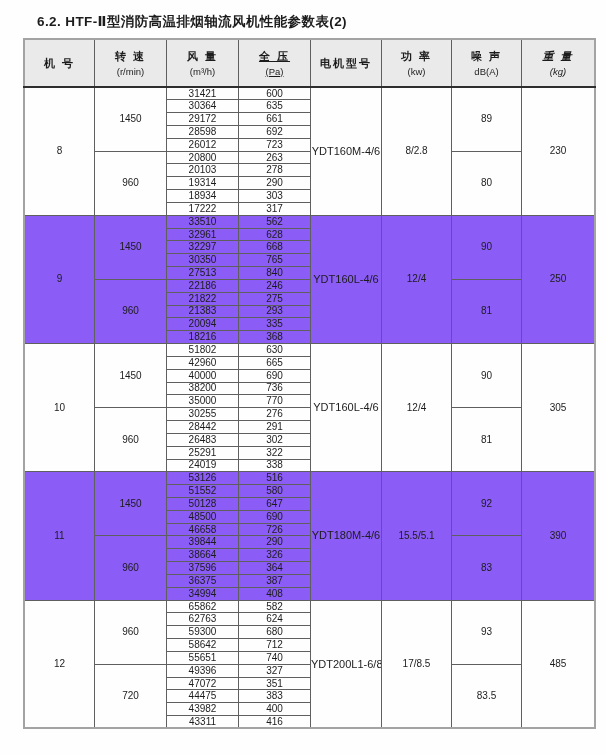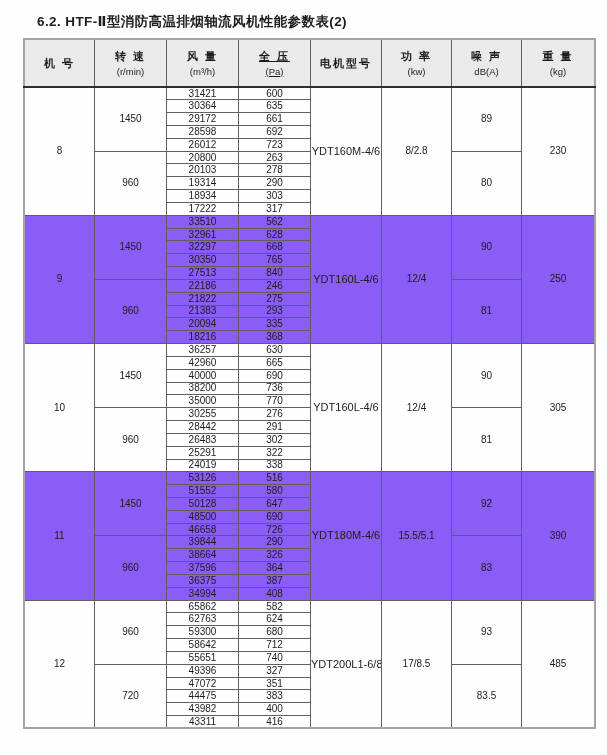--- a/index.html
+++ b/index.html
@@ -34,21 +34,21 @@
   tbody td.motor{font-size:11px;}
   tr.shaded td{background:#8b5cf6;}
   
   th:nth-child(1){width:69px;}
   th:nth-child(2){width:71px;}
   th:nth-child(3){width:71px;}
   th:nth-child(4){width:71px;text-decoration:underline;}
   th:nth-child(5){width:70px;}
   th:nth-child(6){width:69px;}
   th:nth-child(7){width:69px;}
-  th:nth-child(8){width:72px;}
+  th:nth-child(8){width:72px;font-style:italic;}
 </style>
 </head>
 <body>
 
 <div class="page">
   <h1 class="title">6.2. HTF-Ⅱ型消防高温排烟轴流风机性能参数表(2)</h1>
   <table class="spec">
     <thead>
       <tr id="header-row">
           <th>
@@ -176,21 +176,21 @@
           <td>20094</td>
           <td>335</td>
         </tr>
         <tr class="shaded">
           <td>18216</td>
           <td>368</td>
         </tr>
         <tr>
           <td rowspan="10">10</td>
           <td rowspan="5">1450</td>
-          <td>36257</td>
+          <td>51802</td>
           <td>630</td>
           <td rowspan="10" class="motor">YDT160L-4/6</td>
           <td rowspan="10">12/4</td>
           <td rowspan="5">90</td>
           <td rowspan="10">305</td>
         </tr>
         <tr>
           <td>42960</td>
           <td>665</td>
         </tr>

